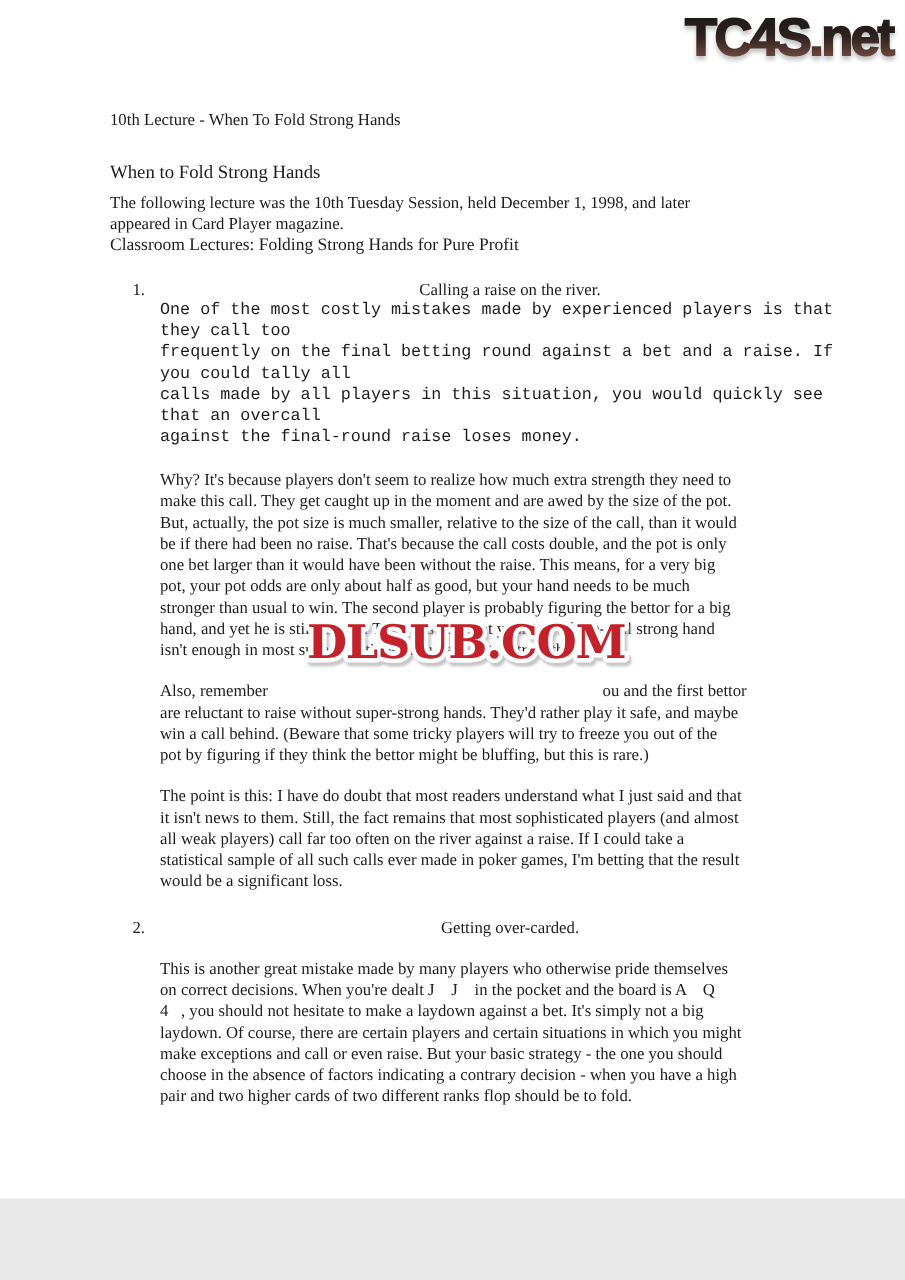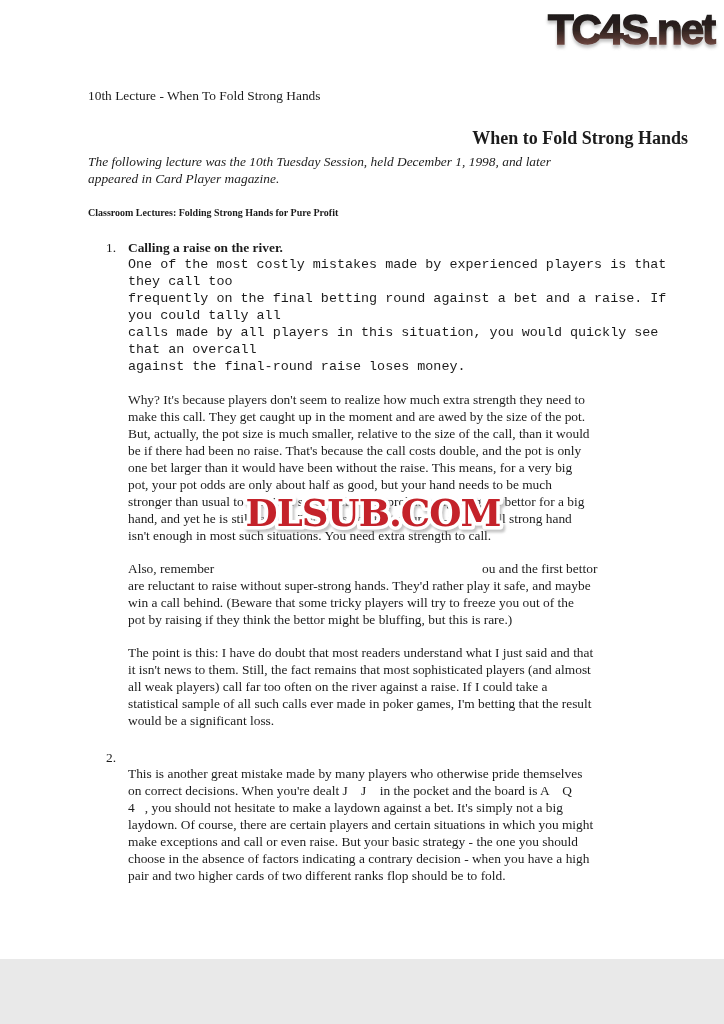--- a/index.html
+++ b/index.html
@@ -14,29 +14,29 @@
   .logo-text {
     font-family:"Liberation Sans", sans-serif;
     font-weight:bold; font-size:42px; letter-spacing:-2px;
   }
   
   .doc {
     position:absolute; left:88px; top:87px; width:600px;
     font-size:13.4px; line-height:17px;
   }
   .doc-title { margin:0; font-weight:normal; font-size:13.4px; }
-  .sec-heading { margin:26px 0 0; font-weight:bold; font-size:18px;text-align:right; }
-  .intro { margin:6px 0 0; font-style:italic; white-space:pre-wrap; }
-  .lecture-heading { margin:17px 0 0; font-weight:bold; font-size:10px; }
+  .sec-heading { margin:26px 0 0; font-weight:normal; font-size:15px; }
+  .intro { margin:6px 0 0; white-space:pre-wrap; }
+  .lecture-heading { margin:1px 0 0; font-weight:normal; font-size:14px; }
   .list { margin-top:18px; }
   .item { display:flex; }
   .item + .item { margin-top:20px; }
   .num { width:22px; flex:0 0 22px; padding-left:18px; }
   .item-body { flex:1; min-width:0; }
-  .item-heading { font-weight:bold; }
+  .item-heading { font-weight:normal;text-align:center; }
   .item-body p { margin:16px 0 0; white-space:pre-wrap; }
   .item-body p.first { margin-top:0;font-family:Liberation Mono, monospace; }
   
   .wm-dlsub { position:absolute; left:213px; top:486px; }
   .dlsub-text {
     font-family:"DejaVu Serif", serif; font-weight:bold;
     font-size:37px; letter-spacing:-1px;
   }
   .wm-traders { position:absolute; right:0px; top:976px; }
   .traders-text {
@@ -87,32 +87,33 @@
 But, actually, the pot size is much smaller, relative to the size of the call, than it would
 be if there had been no raise. That's because the call costs double, and the pot is only
 one bet larger than it would have been without the raise. This means, for a very big
 pot, your pot odds are only about half as good, but your hand needs to be much
 stronger than usual to win. The second player is probably figuring the bettor for a big
 hand, and yet he is still raising. This tells you that your run-of-the-mill strong hand
 isn't enough in most such situations. You need extra strength to call.</p>
           <p>Also, remember                                                                                ou and the first bettor
 are reluctant to raise without super-strong hands. They'd rather play it safe, and maybe
 win a call behind. (Beware that some tricky players will try to freeze you out of the
-pot by raising if they think the bettor might be bluffing, but this is rare.)</p>
+pot by figuring if they think the bettor might be bluffing, but this is rare.)</p>
           <p>The point is this: I have do doubt that most readers understand what I just said and that
 it isn't news to them. Still, the fact remains that most sophisticated players (and almost
 all weak players) call far too often on the river against a raise. If I could take a
 statistical sample of all such calls ever made in poker games, I'm betting that the result
 would be a significant loss.</p>
         </div>
       </div>
 
       <div class="item">
         <div class="num">2.</div>
         <div class="item-body">
+          <div class="item-heading">Getting over-carded.</div>
           <p>This is another great mistake made by many players who otherwise pride themselves
 on correct decisions. When you're dealt J    J    in the pocket and the board is A    Q
 4   , you should not hesitate to make a laydown against a bet. It's simply not a big
 laydown. Of course, there are certain players and certain situations in which you might
 make exceptions and call or even raise. But your basic strategy - the one you should
 choose in the absence of factors indicating a contrary decision - when you have a high
 pair and two higher cards of two different ranks flop should be to fold.</p>
         </div>
       </div>
 

